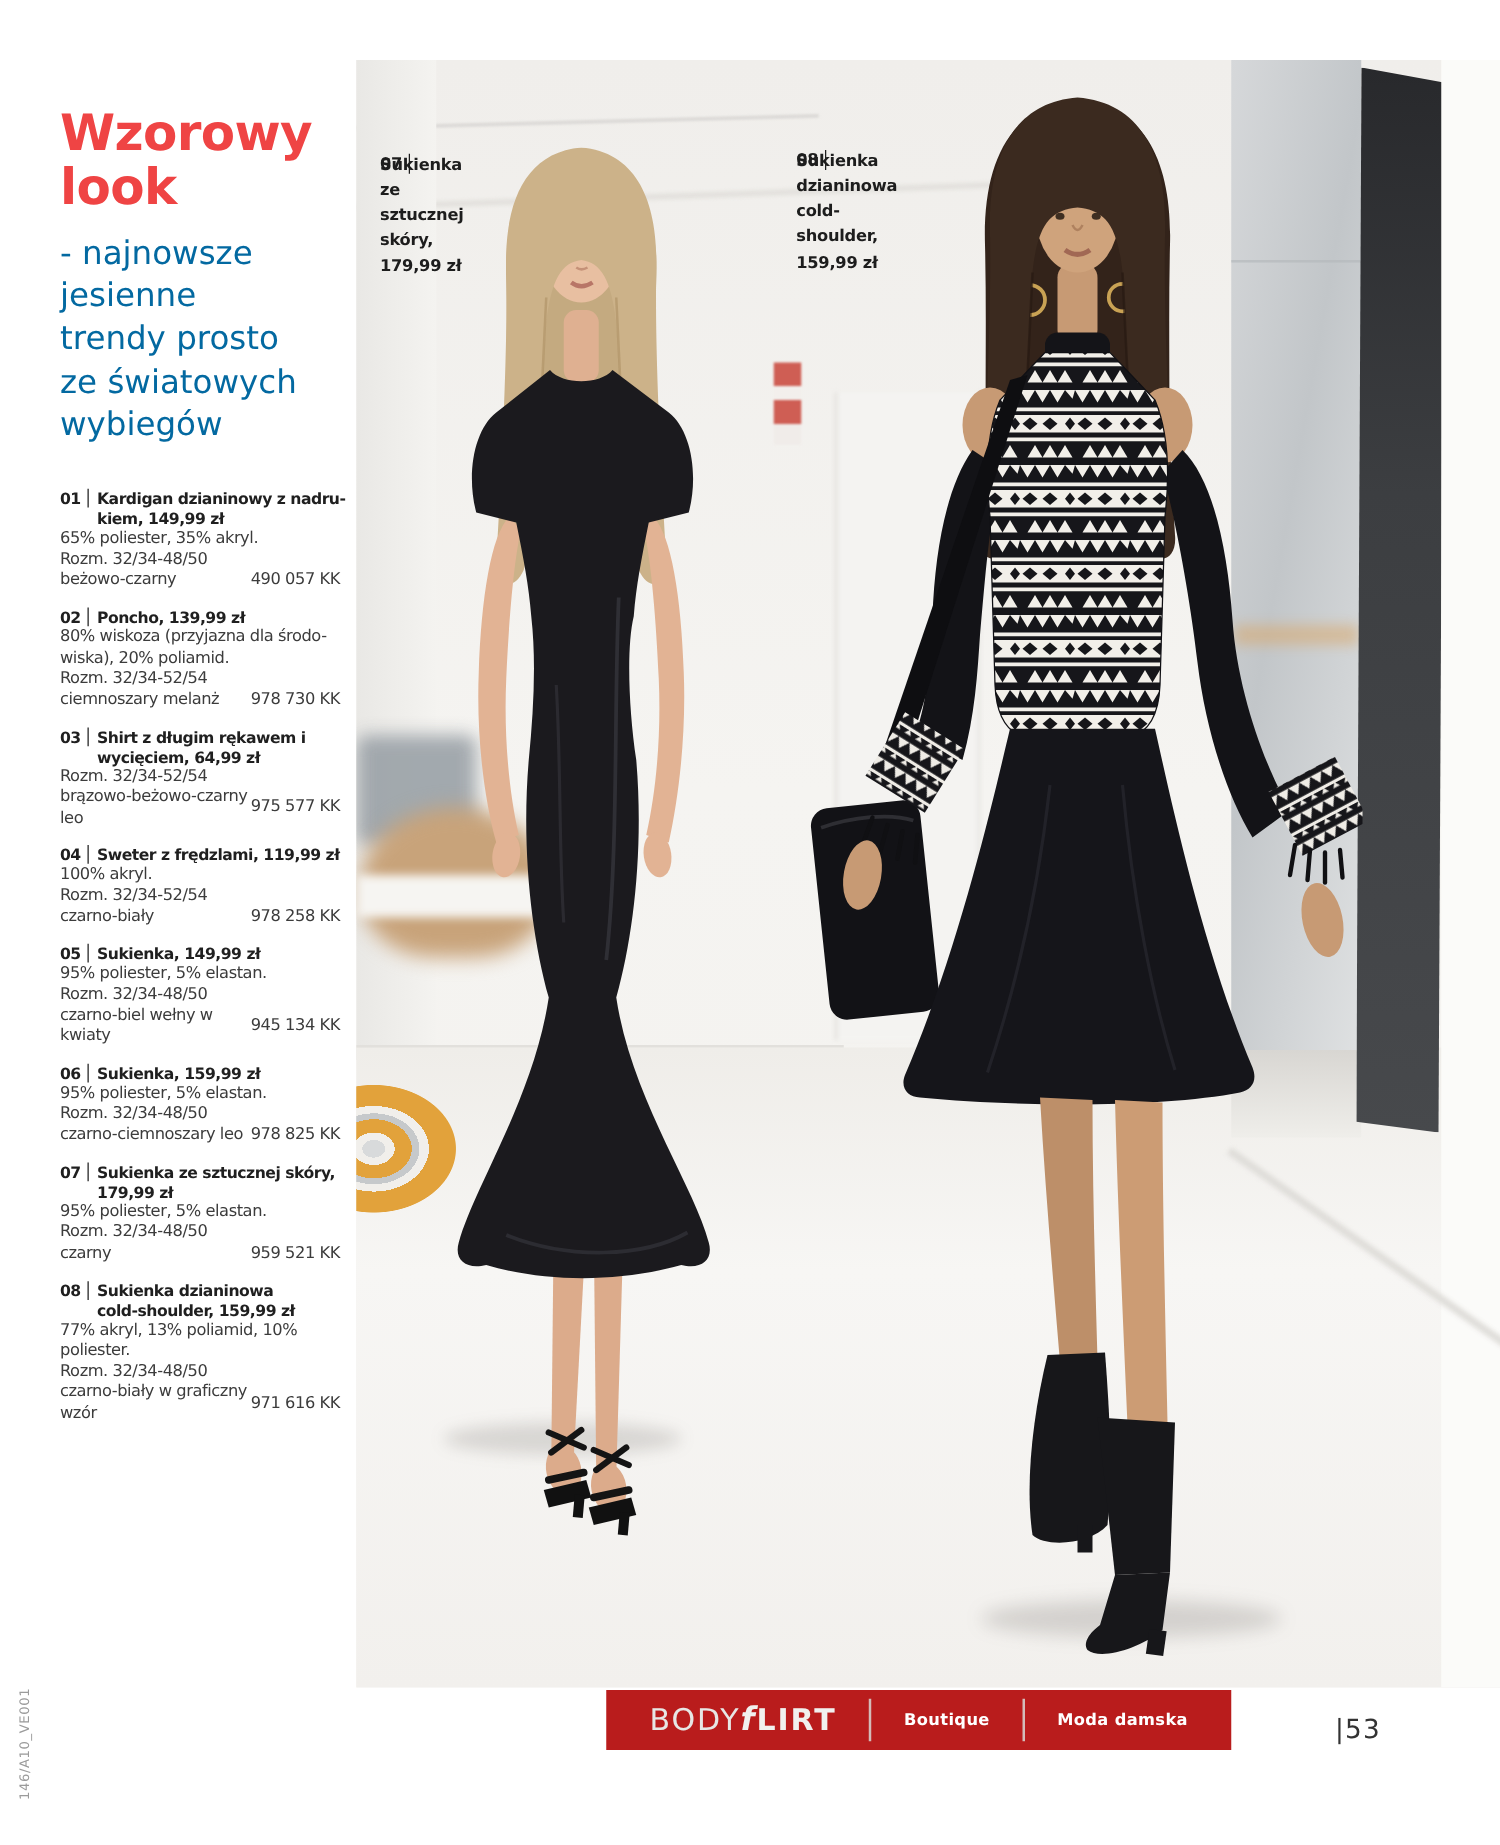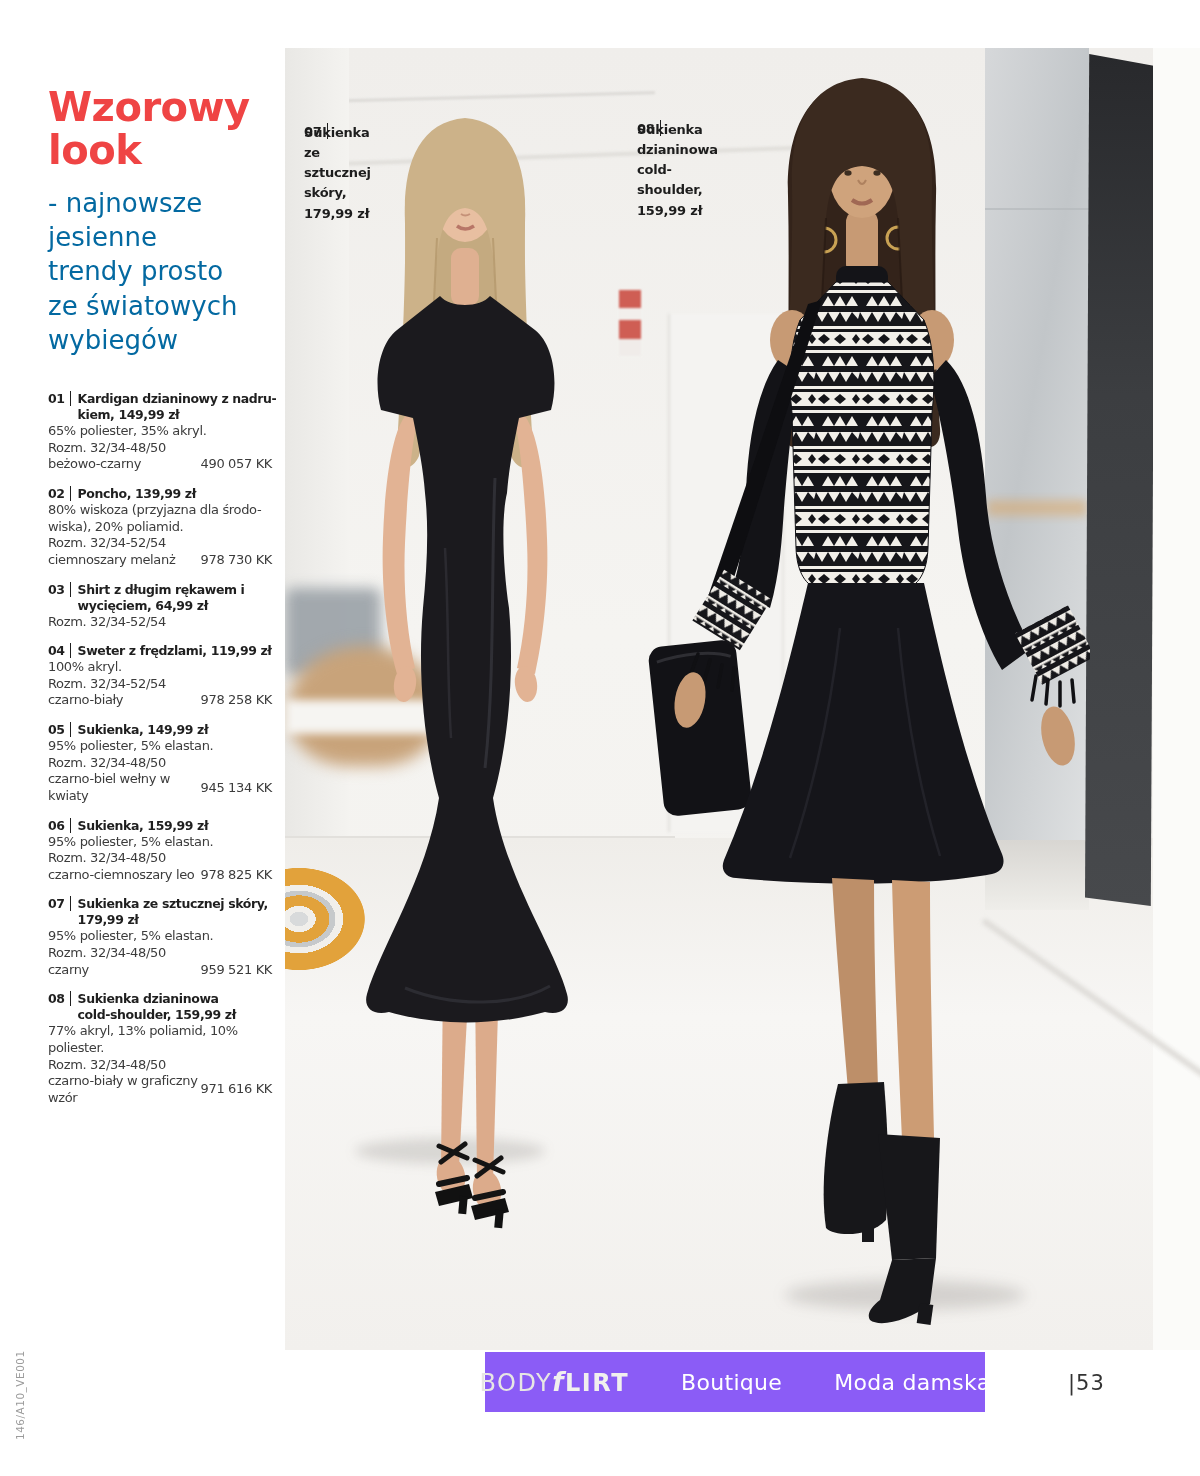--- a/index.html
+++ b/index.html
@@ -52,28 +52,28 @@
   .shadow2{left:500px;top:1232px;width:240px;height:30px;border-radius:50%;background:rgba(90,85,80,.2);filter:blur(7px);z-index:3;}
   .model-left{left:60px;top:70px;width:290px;height:1120px;z-index:4;}
   .model-right{left:355px;top:20px;width:450px;height:1270px;z-index:4;}
   
   .callout{display:flex;font-size:13px;font-weight:700;color:#1d1d1d;line-height:1.55;letter-spacing:-0.2px;z-index:5;}
   .c-num{flex:0 0 auto;padding-right:5px;border-right:1.5px solid #1d1d1d;margin-right:8px;height:16px;line-height:1.35;}
   .c-text{white-space:pre-line;}
   .callout-07{left:19px;top:75px;}
   .callout-08{left:352px;top:72px;}
   
-  .footer-bar{position:absolute;left:485px;top:1352px;width:500px;height:60px;background:#8b5cf6;
+  .footer-bar{position:absolute;left:485px;top:1352px;width:500px;height:48px;background:#b91c1c;
     display:flex;align-items:center;justify-content:center;color:#fff;}
   .brand{font-size:24px;letter-spacing:1.5px;color:#f1f0ee;white-space:nowrap;}
   .brand-light{font-weight:400;color:#e7e6e4;}
   .brand-accent{font-weight:700;font-style:italic;font-size:26px;}
   .brand-bold{font-weight:700;}
   .f-sep{width:2px;height:34px;background:#d8d7d5;opacity:.85;margin:0 26px;}
-  .f-item{font-weight:400;font-size:22px;letter-spacing:.3px;white-space:nowrap;}
+  .f-item{font-weight:700;font-size:13px;letter-spacing:.3px;white-space:nowrap;}
   .page-num{position:absolute;left:1068px;top:1371px;font-size:21px;color:#333;letter-spacing:1px;}
   .edge-code{position:absolute;left:14px;top:1440px;transform:rotate(-90deg);transform-origin:left top;
     font-size:10.5px;color:#9b9b9b;letter-spacing:.5px;white-space:nowrap;}
 </style>
 </head>
 <body>
 
 <div class="left-col">
   <div class="heading">Wzorowy
 look</div>
@@ -113,20 +113,25 @@
         </div>
     </div>
 
     <div class="product">
       <div class="p-head">
           <span class="p-num">03</span>
           <span class="p-name">Shirt z długim rękawem i
 wycięciem, 64,99 zł</span>
         </div>
       <div class="p-line">Rozm. 32/34-52/54</div>
+      <div class="p-colorrow">
+          <span class="p-color">brązowo-beżowo-czarny
+leo</span>
+          <span class="p-code">975 577 KK</span>
+        </div>
     </div>
 
     <div class="product">
       <div class="p-head">
           <span class="p-num">04</span>
           <span class="p-name">Sweter z frędzlami, 119,99 zł</span>
         </div>
       <div class="p-line">100% akryl.</div>
       <div class="p-line">Rozm. 32/34-52/54</div>
       <div class="p-colorrow">

